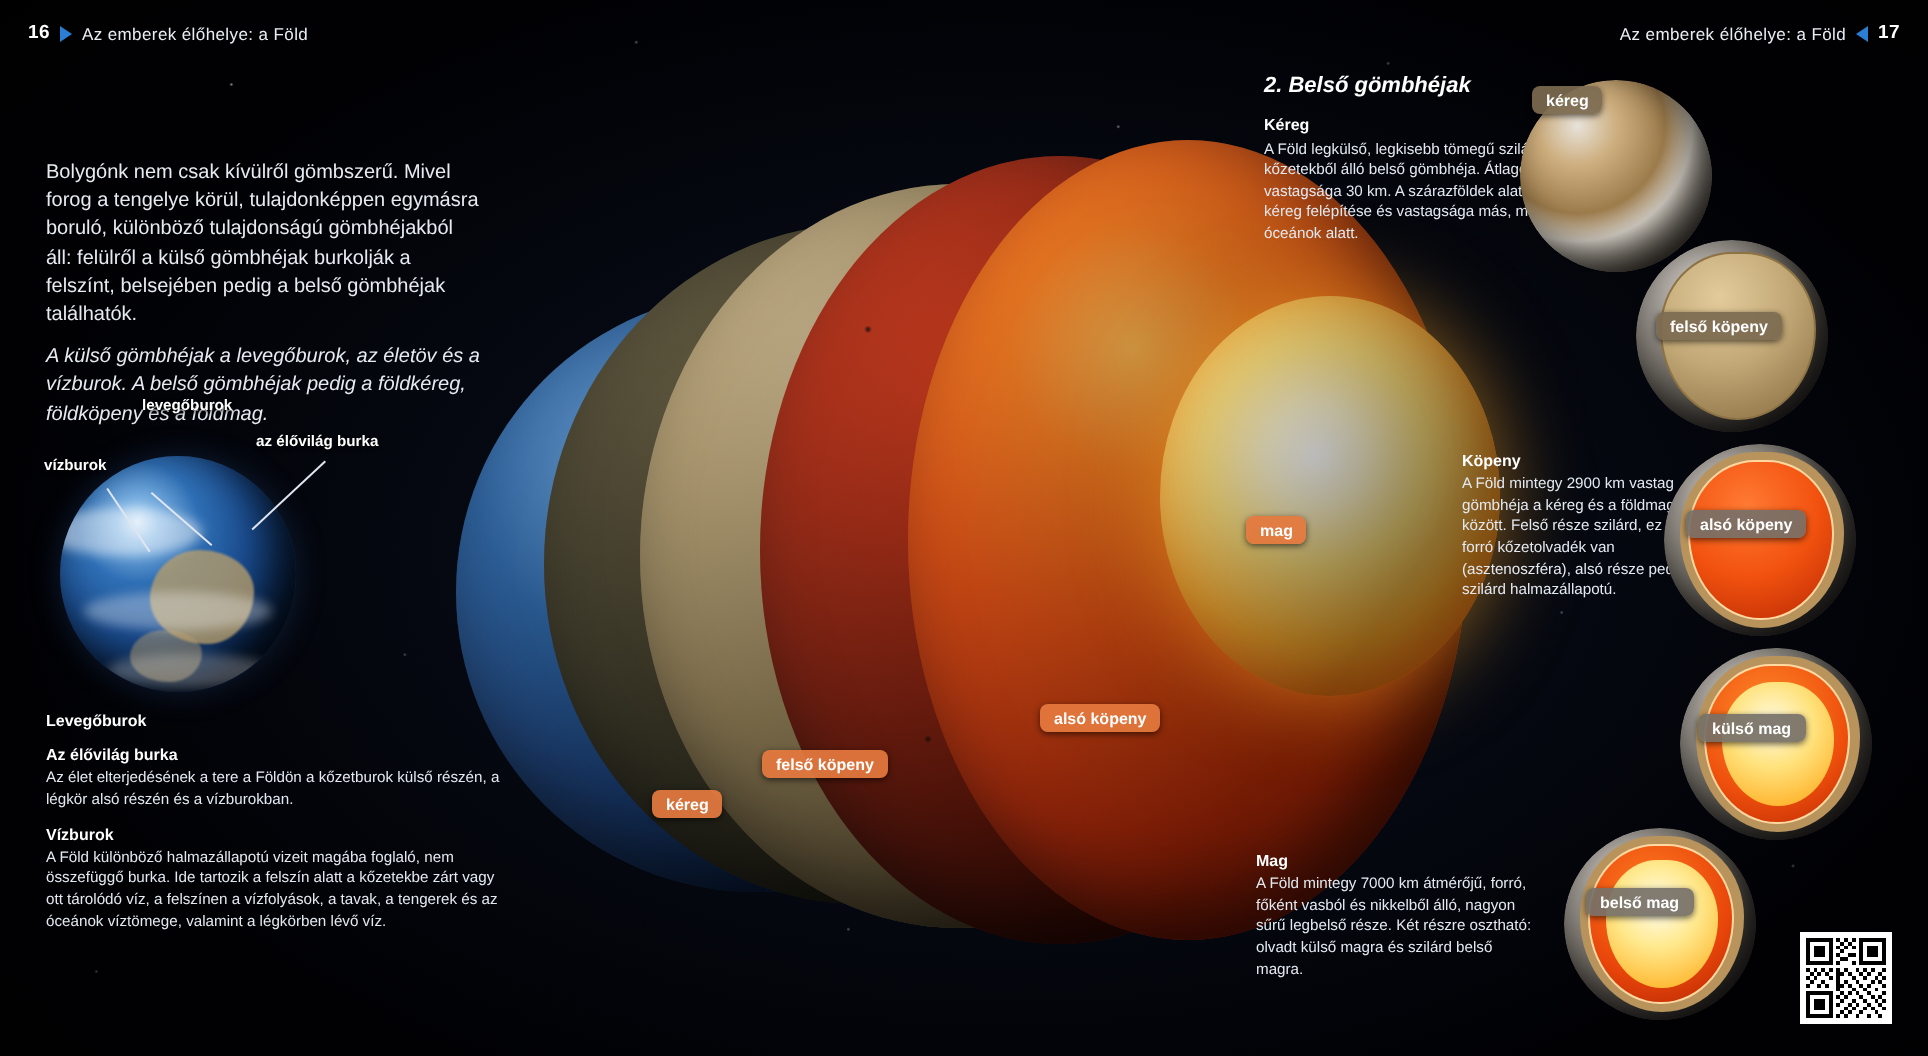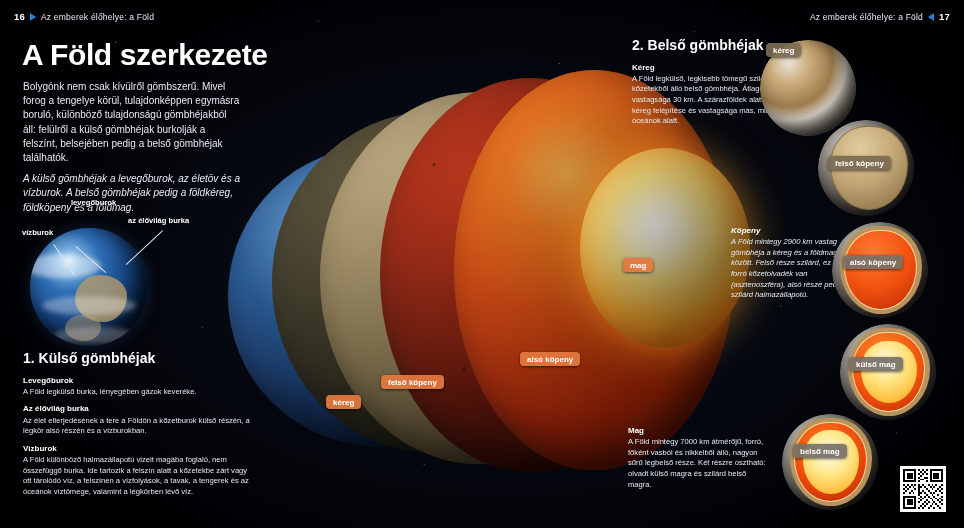--- a/index.html
+++ b/index.html
@@ -62,27 +62,27 @@
   }
   .intro {
     position: absolute; left: 23px; top: 80px; width: 218px;
     font-size: 10px; line-height: 1.42; color: #e6ebf2;
   }
   .intro p + p { margin-top: 7px; font-style: italic; }
 
   .sec {
     position: absolute; font-size: 7.6px; line-height: 1.4; color: #e3e9f1;
   }
-  .sec h3 { font-size: 14px; margin-bottom: 6px; color: #fff; }
+  .sec h3 { font-size: 11px; margin-bottom: 6px; color: #fff; font-style: italic; }
   .sec h4 { font-size: 8px; margin: 6px 0 1px; color: #fff; }
   .sec p { margin: 0; }
 
   #sec-outer { left: 23px; top: 349px; width: 232px; }
   #sec-inner { left: 632px; top: 36px; width: 152px; }
-  #sec-mantle { left: 731px; top: 225px; width: 122px; font-style: italic; }
+  #sec-mantle { left: 731px; top: 225px; width: 122px; }
   #sec-core  { left: 628px; top: 425px; width: 140px; }
 
   
   .globe-photo {
     position: absolute; border-radius: 50%;
     background:
       radial-gradient(circle at 33% 28%, #cfe4f7 0%, #7fb4e4 9%, #2f6fb5 26%, #1b4d90 48%, #0d2f60 70%, #051530 88%, #01060f 100%),
       #02060f;
     box-shadow: inset -9px -9px 22px rgba(0,0,0,.82), 0 0 16px rgba(60,120,200,.22);
     overflow: hidden;
@@ -205,21 +205,20 @@
     <span class="folio">16</span>
     <span class="tri r"></span>
     <span>Az emberek élőhelye: a Föld</span>
   </div>
   <div class="runhead right">
     <span>Az emberek élőhelye: a Föld</span>
     <span class="tri l"></span>
     <span class="folio">17</span>
   </div>
 
-  <h1 class="title">A Föld szerkezete</h1>
 
   <div class="intro">
     <p>Bolygónk nem csak kívülről gömbszerű. Mivel forog a tengelye körül, tulajdonképpen egymásra boruló, különböző tulajdonságú gömbhéjakból áll: felülről a külső gömbhéjak burkolják a felszínt, belsejében pedig a belső gömbhéjak találhatók.</p>
     <p>A külső gömbhéjak a levegőburok, az életöv és a vízburok. A belső gömbhéjak pedig a földkéreg, földköpeny és a földmag.</p>
   </div>
 
   <div class="globe-photo" id="globe-left">
     <div class="landmass" style="left:38%;top:40%;width:44%;height:40%;"></div>
     <div class="landmass" style="left:30%;top:74%;width:30%;height:22%;opacity:.6;"></div>
     <div class="cloudband" style="left:-6%;top:22%;width:66%;height:20%;"></div>
@@ -244,23 +243,21 @@
     <div class="shell" id="shell-lower"></div>
     <div class="shell" id="shell-core"></div>
   </div>
 
   <span class="pill" style="left:326px;top:395px;">kéreg</span>
   <span class="pill" style="left:381px;top:375px;">felső köpeny</span>
   <span class="pill" style="left:520px;top:352px;">alsó köpeny</span>
   <span class="pill" style="left:623px;top:258px;">mag</span>
 
   <div class="sec" id="sec-outer">
-    <h3>1. Külső gömbhéjak</h3>
     <h4>Levegőburok</h4>
-    <p>A Föld legkülső burka, lényegében gázok keveréke.</p>
     <h4>Az élővilág burka</h4>
     <p>Az élet elterjedésének a tere a Földön a kőzetburok külső részén, a légkör alsó részén és a vízburokban.</p>
     <h4>Vízburok</h4>
     <p>A Föld különböző halmazállapotú vizeit magába foglaló, nem összefüggő burka. Ide tartozik a felszín alatt a kőzetekbe zárt vagy ott tárolódó víz, a felszínen a vízfolyások, a tavak, a tengerek és az óceánok víztömege, valamint a légkörben lévő víz.</p>
   </div>
 
   <div class="sec" id="sec-inner">
     <h3>2. Belső gömbhéjak</h3>
     <h4>Kéreg</h4>
     <p>A Föld legkülső, legkisebb tömegű szilárd, kőzetekből álló belső gömbhéja. Átlagos vastagsága 30 km. A szárazföldek alatt a kéreg felépítése és vastagsága más, mint az óceánok alatt.</p>

